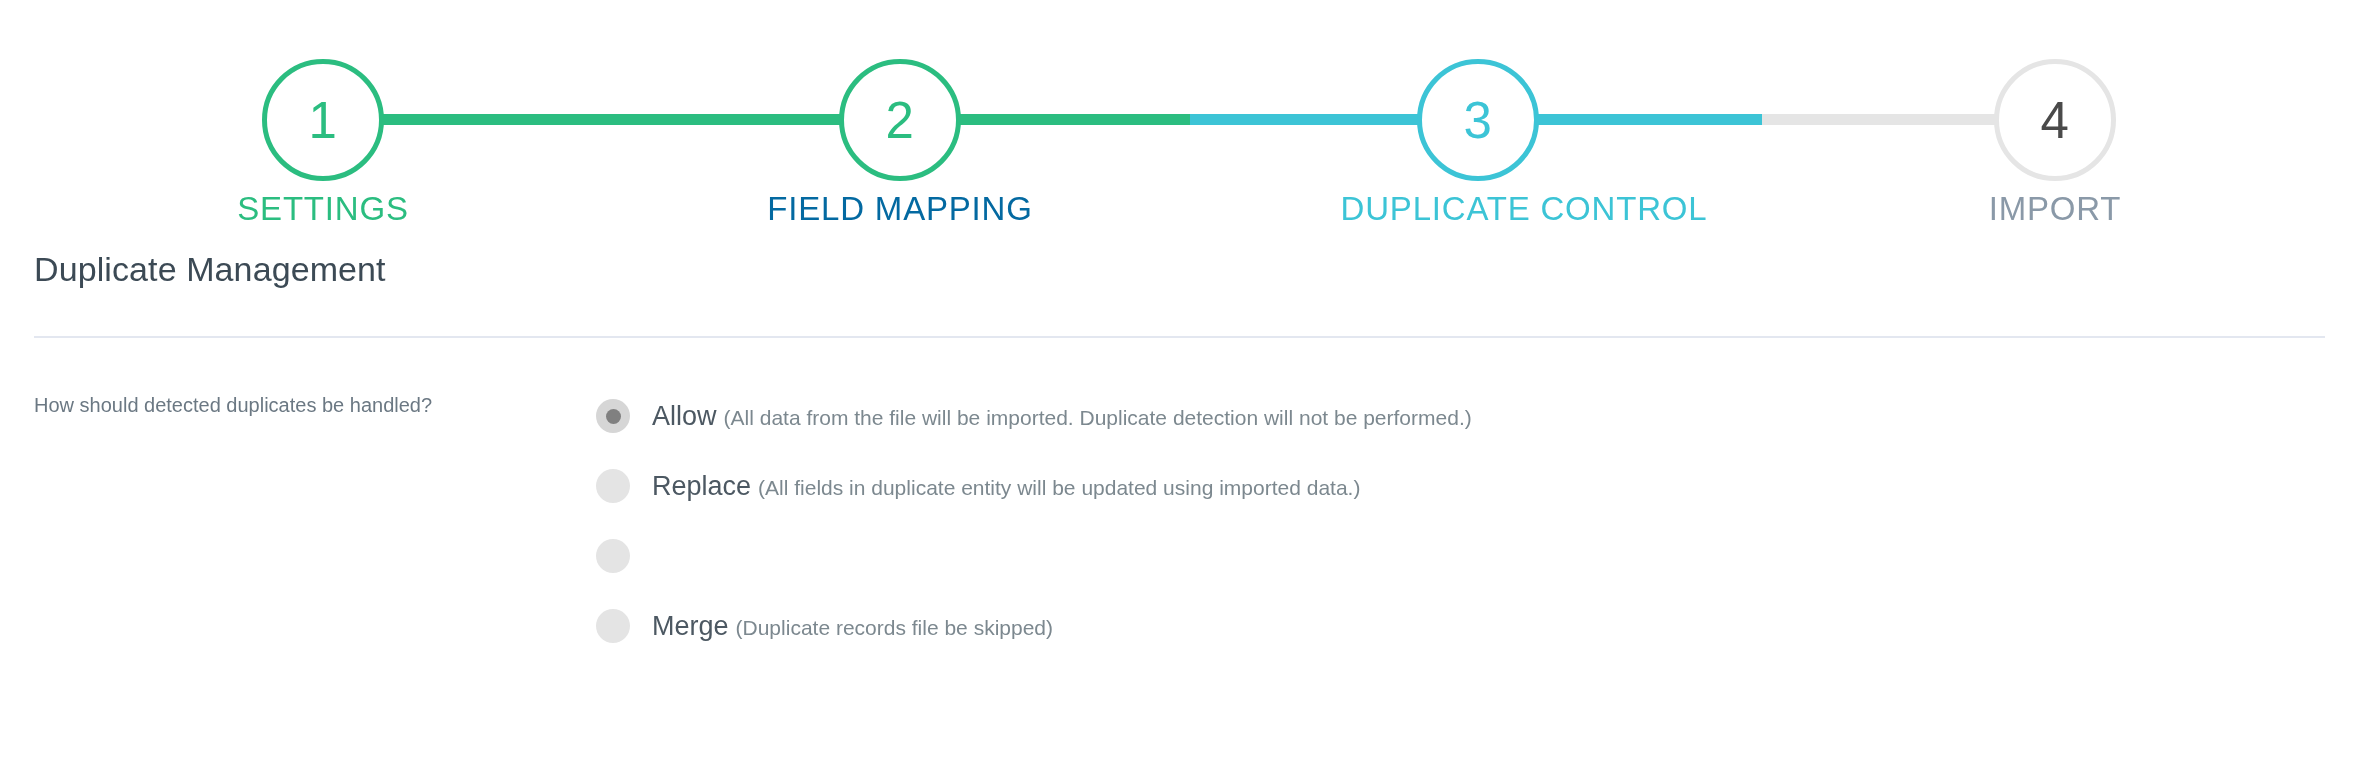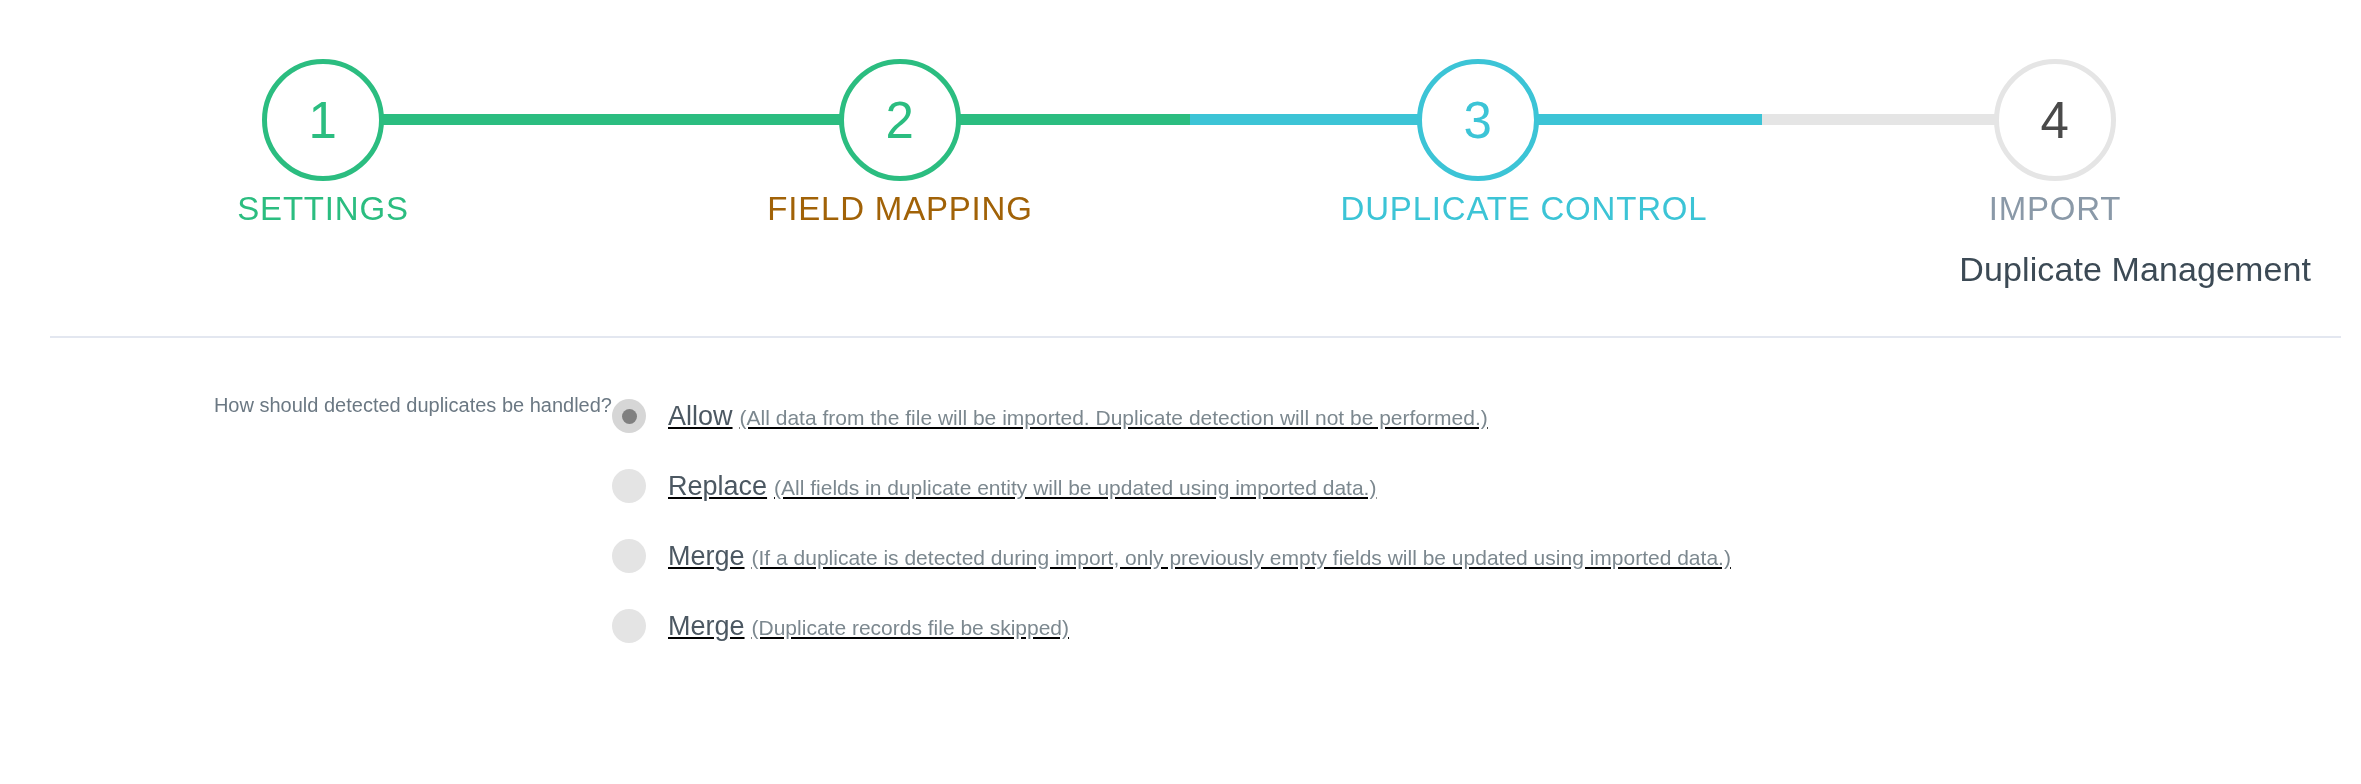--- a/index.html
+++ b/index.html
@@ -53,23 +53,22 @@
     width: 600px;
     text-align: center;
     font-size: 33px;
     letter-spacing: 0.8px;
     font-weight: 400;
     white-space: nowrap;
   }
 
   
   .content {
-    padding: 0 50px;
+    padding: 0 34px;
     box-sizing: border-box;
-    text-align: right;
   }
   .section-title {
     font-size: 34px;
     color: #3c4a55;
     font-weight: 400;
     margin: 0;
     padding-top: 5px;
     letter-spacing: 0.1px;
   }
   .divider {
@@ -93,21 +92,20 @@
     padding-top: 4px;
   }
   .options {
     flex: 1 1 auto;
     padding-top: 0;
   }
   .option {
     display: flex;
     align-items: center;
     height: 70px;
-    text-decoration: underline;
   }
   .radio {
     width: 34px;
     height: 34px;
     border-radius: 50%;
     background: #e4e4e4;
     flex: 0 0 34px;
     display: flex;
     align-items: center;
     justify-content: center;
@@ -150,21 +148,21 @@
   <div class="track" style="left:1762px; width:238px; background:#e5e5e5;"></div>
 
   <div class="step" style="left:262px; border-color:#2bbd80;">
     <span class="num" style="color:#2bbd80;">1</span>
   </div>
   <div class="step-label" style="left:23px; color:#2bbd80;">SETTINGS</div>
 
   <div class="step" style="left:839px; border-color:#2bbd80;">
     <span class="num" style="color:#2bbd80;">2</span>
   </div>
-  <div class="step-label" style="left:600px; color:#a16207;">FIELD MAPPING</div>
+  <div class="step-label" style="left:600px; color:#0369a1;">FIELD MAPPING</div>
 
   <div class="step" style="left:1417px; border-color:#3cc4d6;">
     <span class="num" style="color:#3cc4d6;">3</span>
   </div>
   <div class="step-label" style="left:1224px; color:#3cc4d6;">DUPLICATE CONTROL</div>
 
   <div class="step" style="left:1994px; border-color:#e5e5e5;">
     <span class="num" style="color:#4a4a4a;">4</span>
   </div>
   <div class="step-label" style="left:1755px; color:#8a99a8;">IMPORT</div>
@@ -191,23 +189,20 @@
 
       <div class="option">
         <span class="radio"></span>
         <span class="option-text">
           <span class="opt-name">Replace</span><span class="opt-desc">(All fields in duplicate entity will be updated using imported data.)</span>
         </span>
       </div>
 
       <div class="option">
         <span class="radio"></span>
-        <span class="option-text">
-          <span class="opt-name">Merge</span><span class="opt-desc">(If a duplicate is detected during import, only previously empty fields will be updated using imported data.)</span>
-        </span>
       </div>
 
       <div class="option">
         <span class="radio"></span>
         <span class="option-text">
           <span class="opt-name">Merge</span><span class="opt-desc">(Duplicate records file be skipped)</span>
         </span>
       </div>
 
     </div>

